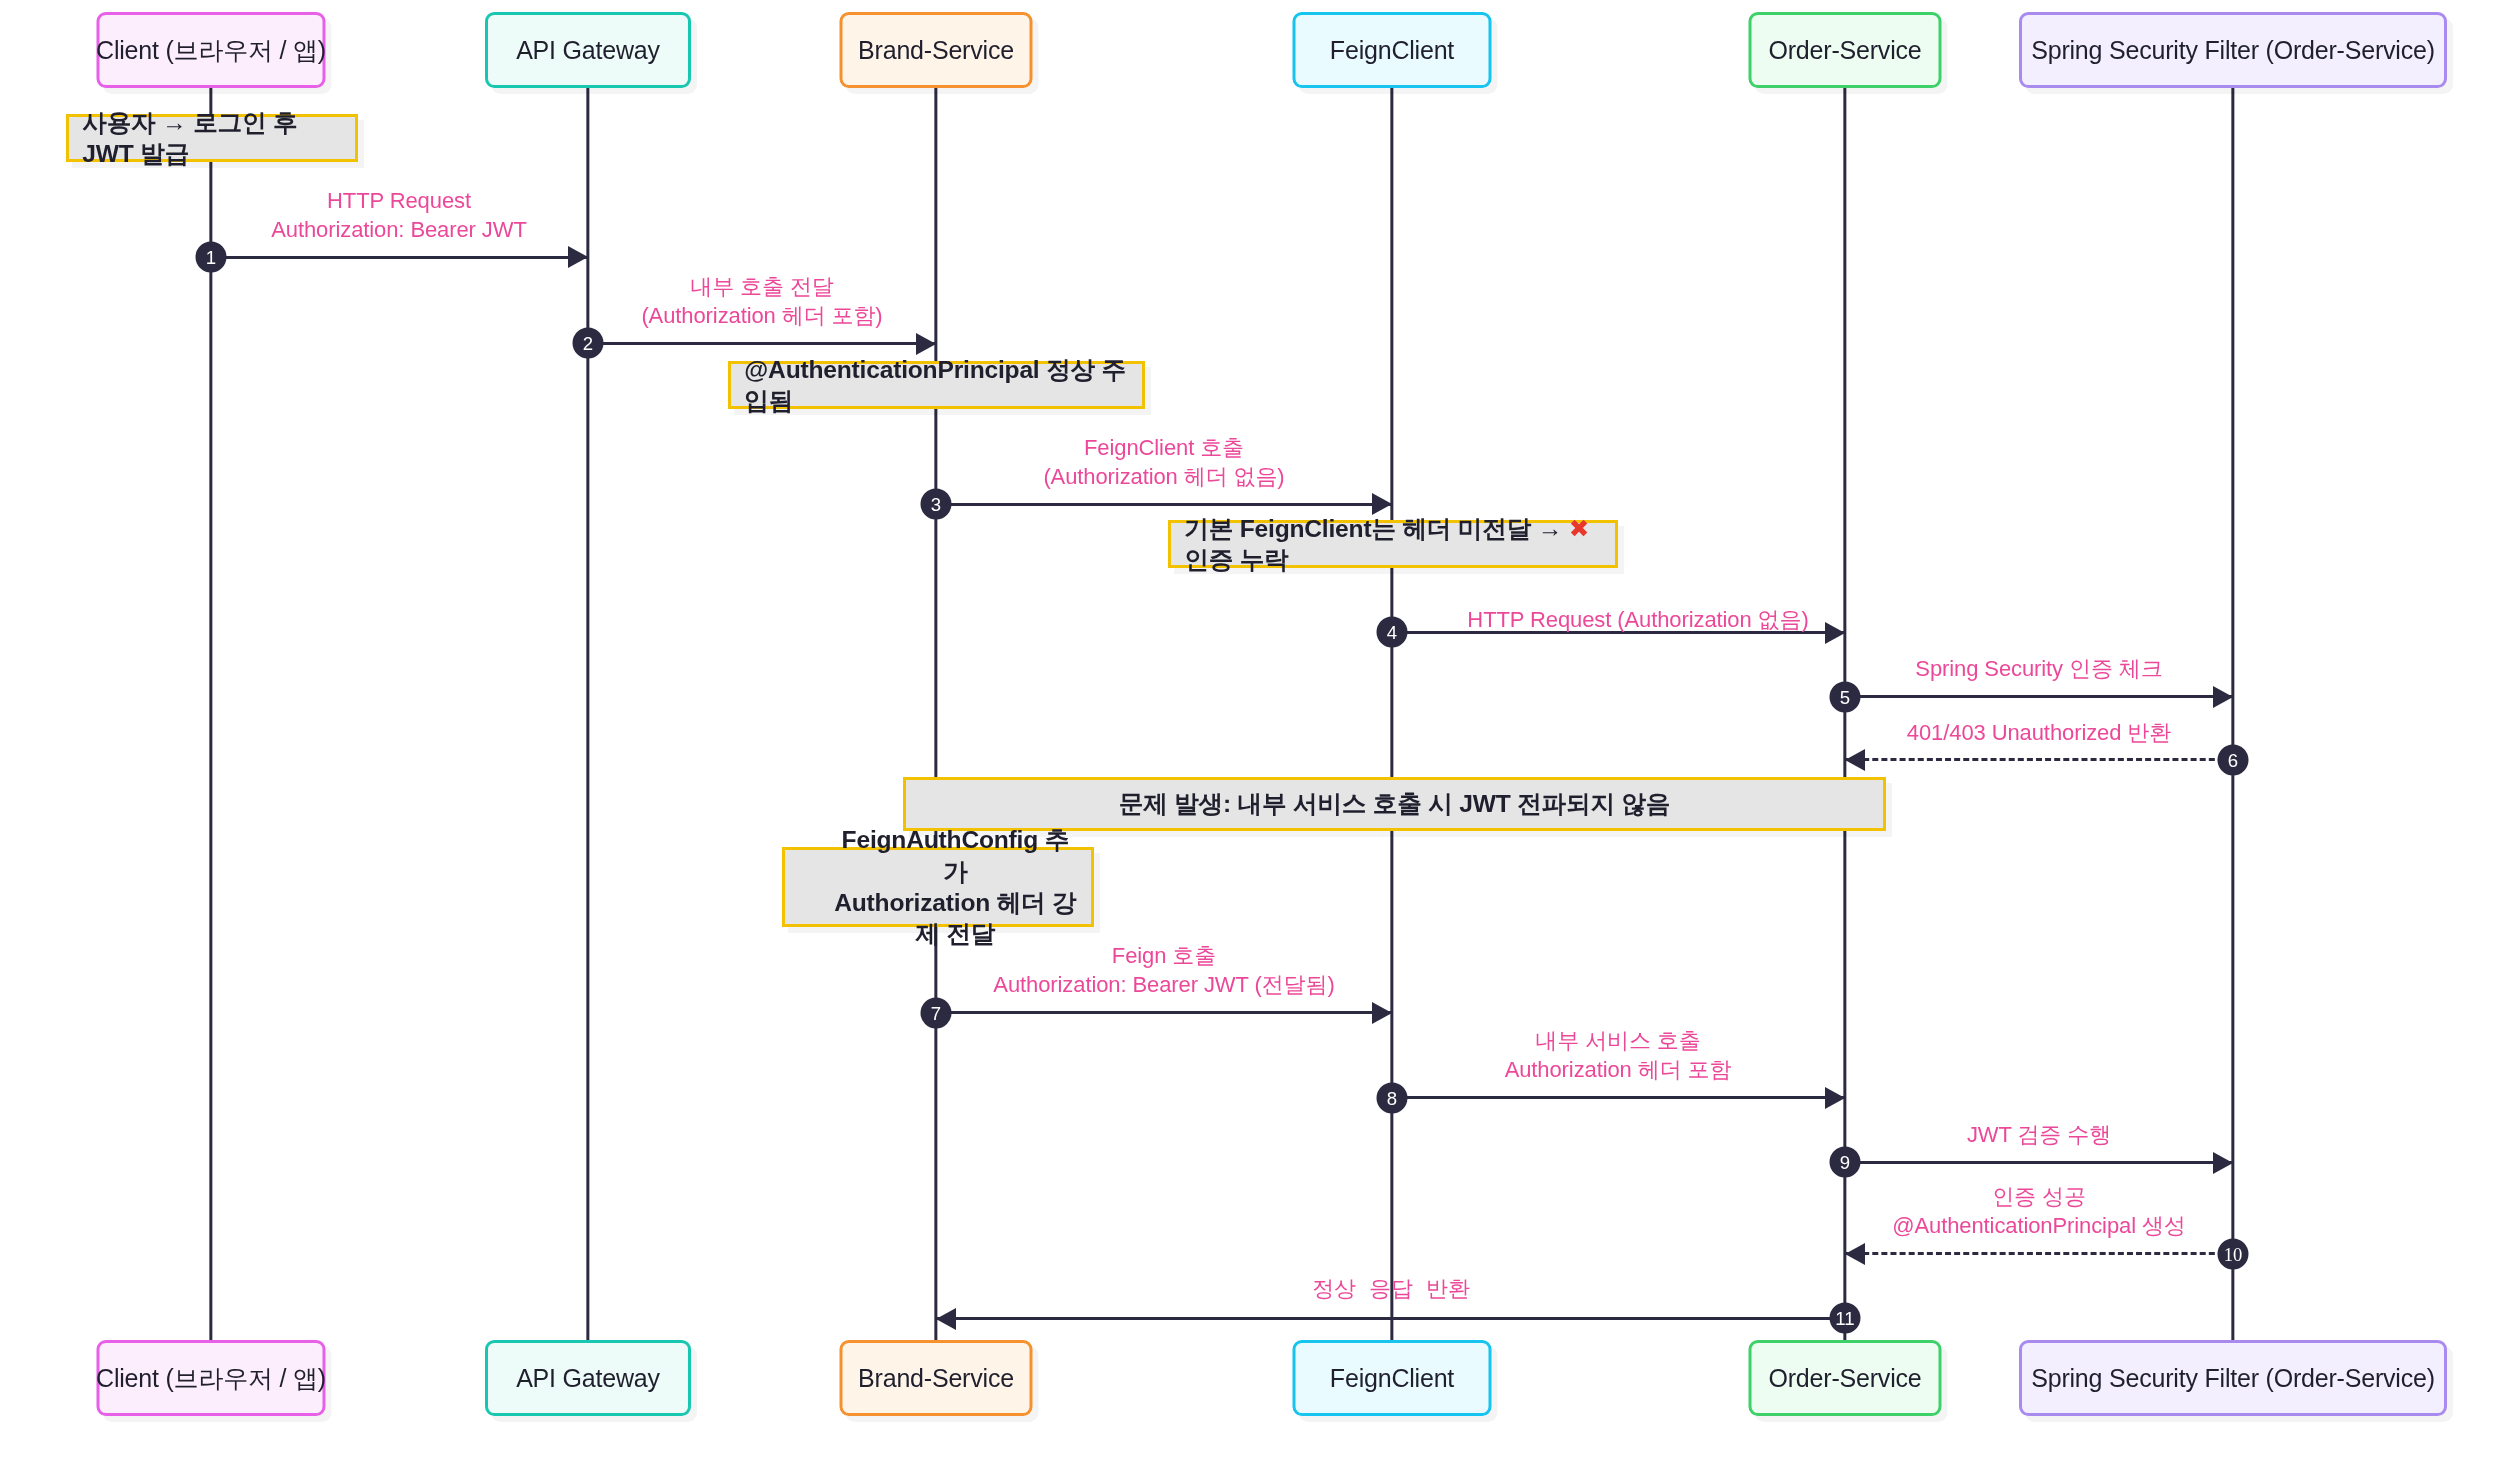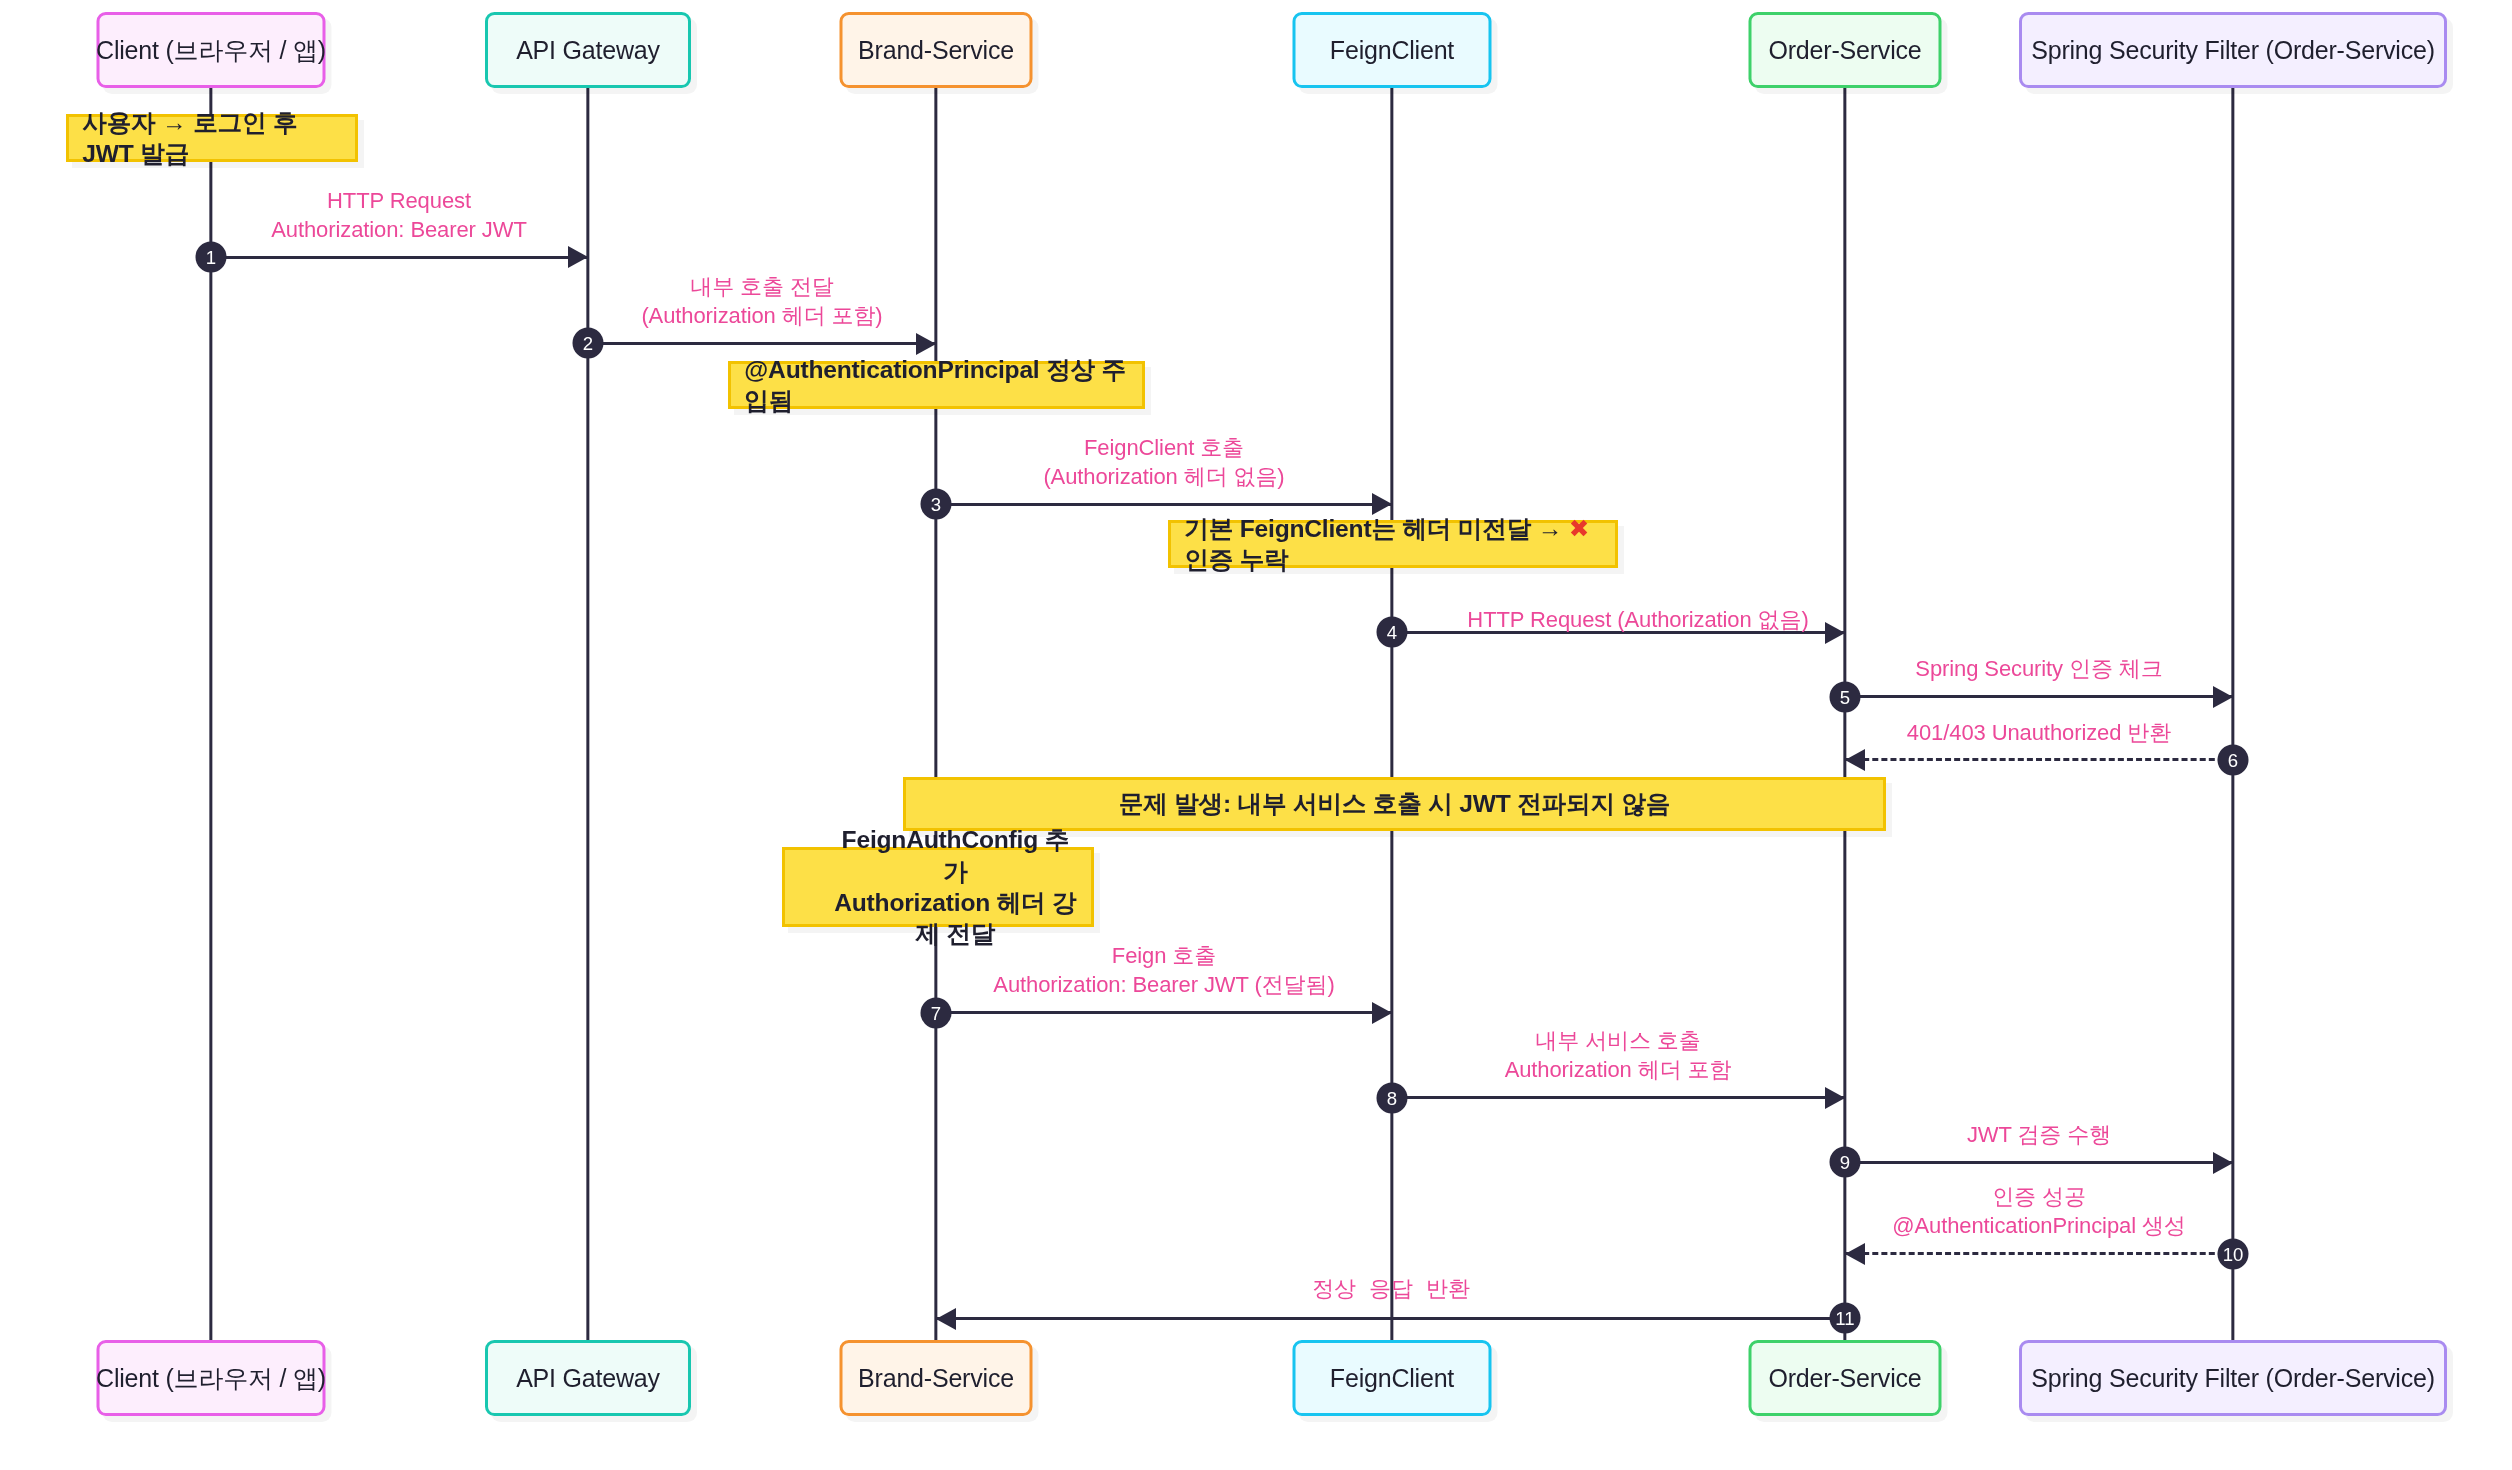--- a/index.html
+++ b/index.html
@@ -42,21 +42,21 @@
   .participant .plabel {
     font-size: 25px;
     color: #1f1f2e;
     white-space: nowrap;
     letter-spacing: -0.2px;
   }
 
   
   .note {
     position: absolute;
-    background: #fde047;
+    background: #e5e5e5;
     border: 3.3px solid #f2c200;
     display: flex;
     align-items: center;
     box-shadow: 6px 6px 0 0 rgba(0,0,0,0.045);
     padding: 9.3px 13.3px;
   }
   .note .ntext {
     font-size: 24.6px;
     font-weight: bold;
     color: #1f1f2e;
@@ -199,21 +199,21 @@
 Authorization 헤더 포함</div>
     <div class="seq-badge" style="left: 1392px; top: 1098px;">8</div>
     <div class="msg-line" style="left: 1845px; top: 1161px; width: 388px;"></div>
     <div class="arrowhead right" style="top: 1152px; left: 2213px;"></div>
     <div class="msg-label" style="left: 2039px; top: 1121px;">JWT 검증 수행</div>
     <div class="seq-badge" style="left: 1845px; top: 1162px;">9</div>
     <div class="msg-line dotted" style="left: 1845px; top: 1252px; width: 388px;"></div>
     <div class="arrowhead left" style="top: 1243px; left: 1845px;"></div>
     <div class="msg-label" style="left: 2039px; top: 1183px;">인증 성공
 @AuthenticationPrincipal 생성</div>
-    <div class="seq-badge" style="left: 2233px; top: 1254px;">10</div>
+    <div class="seq-badge" style="left: 2233px; top: 1254px; font-family: Liberation Serif, serif;">10</div>
     <div class="msg-line" style="left: 936px; top: 1317px; width: 908px;"></div>
     <div class="arrowhead left" style="top: 1308px; left: 936px;"></div>
     <div class="msg-label" style="left: 1391px; top: 1277px; font-family: Liberation Mono, monospace;">정상 응답 반환</div>
     <div class="seq-badge" style="left: 1845px; top: 1318px;">11</div>
     <div class="note" style="left: 66px; top: 114px; width: 292px; height: 48px;">
       <span class="ntext">사용자 → 로그인 후 JWT 발급</span>
     </div>
     <div class="note" style="left: 728px; top: 361px; width: 417px; height: 48px; justify-content: flex-end;">
       <span class="ntext">@AuthenticationPrincipal 정상 주입됨</span>
     </div>

